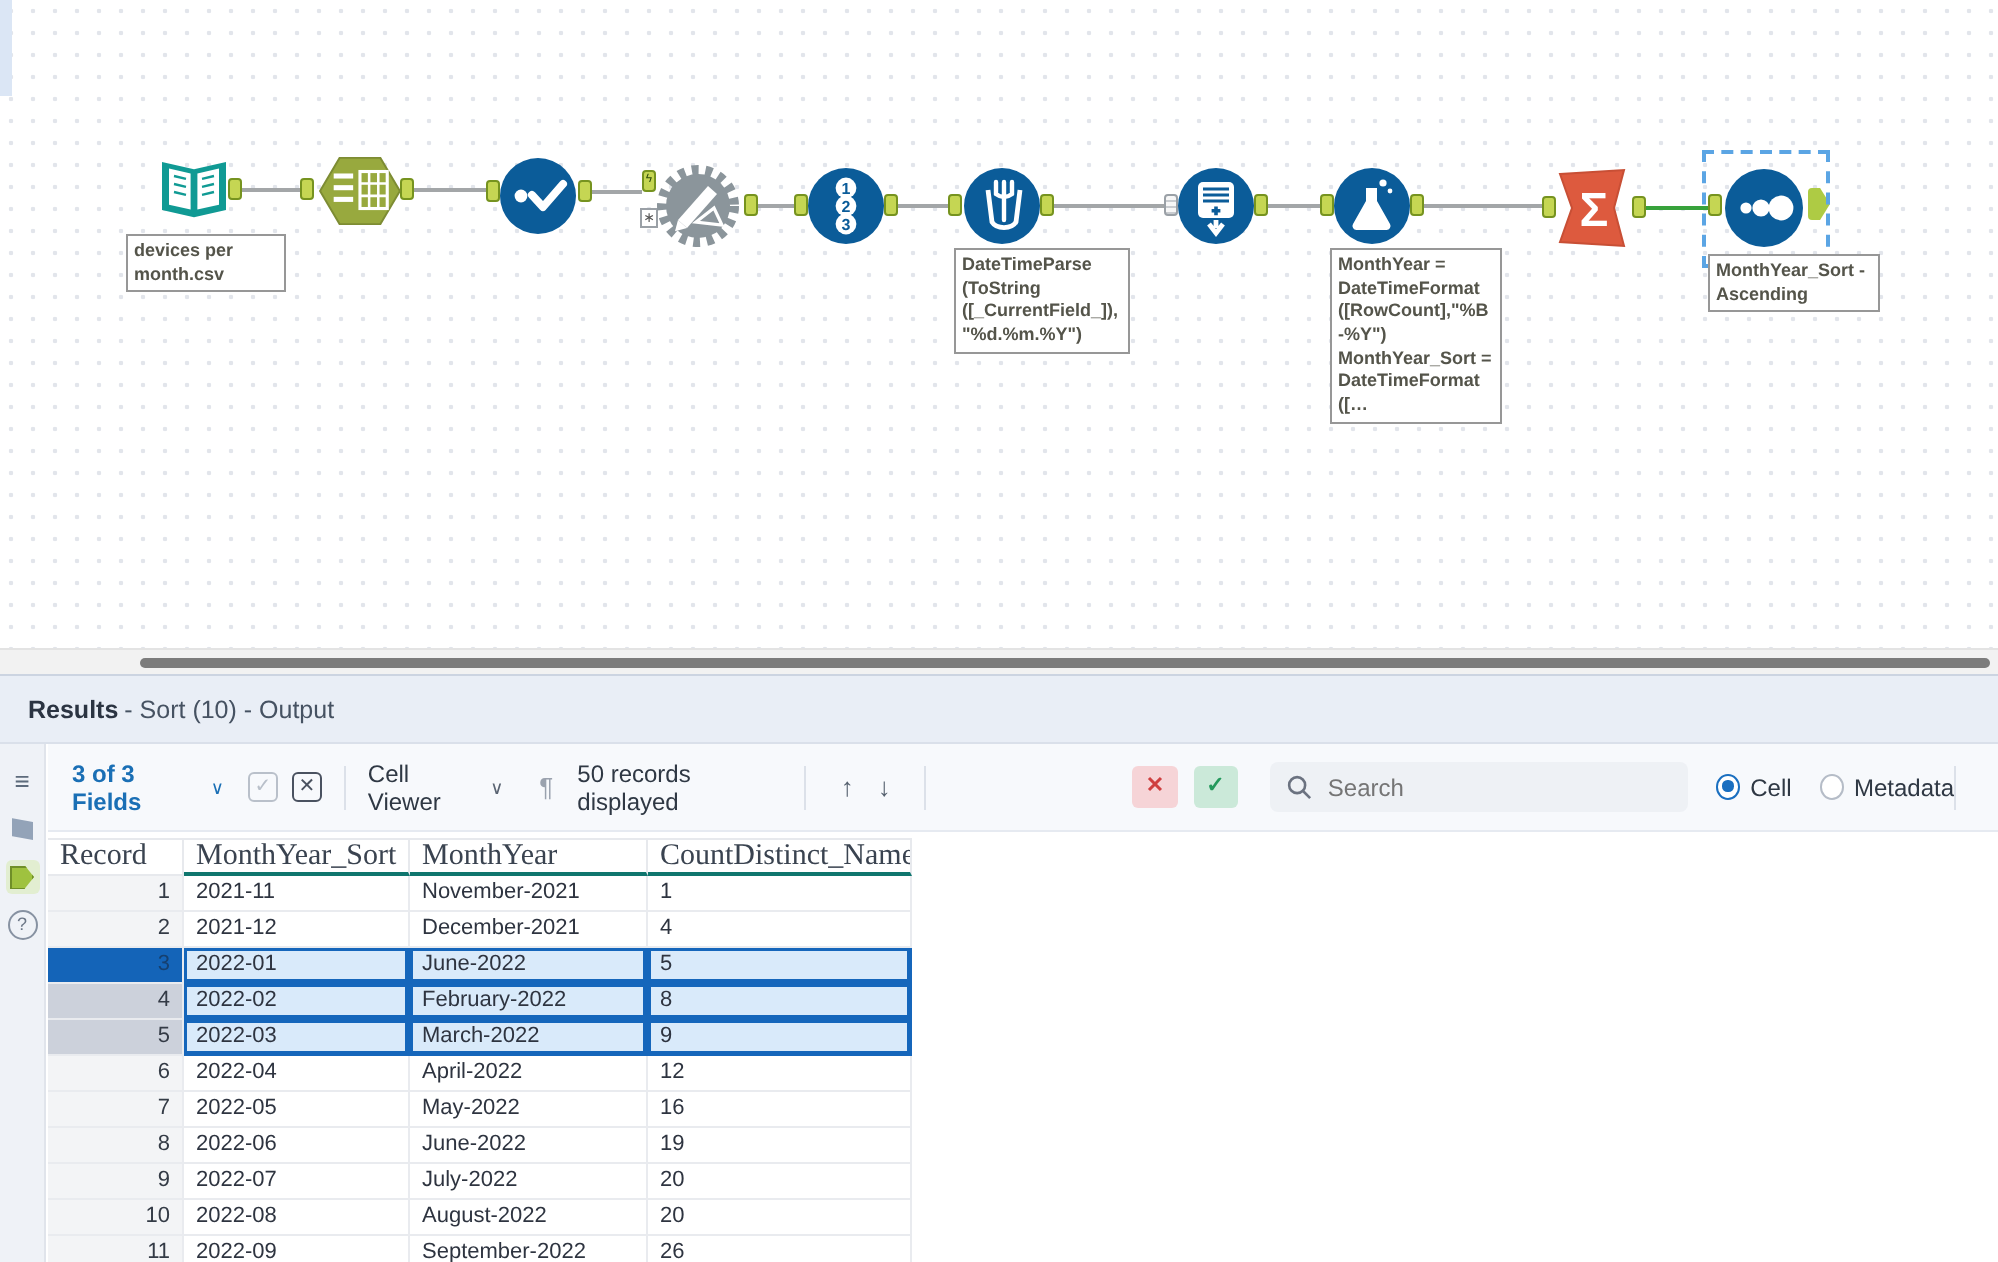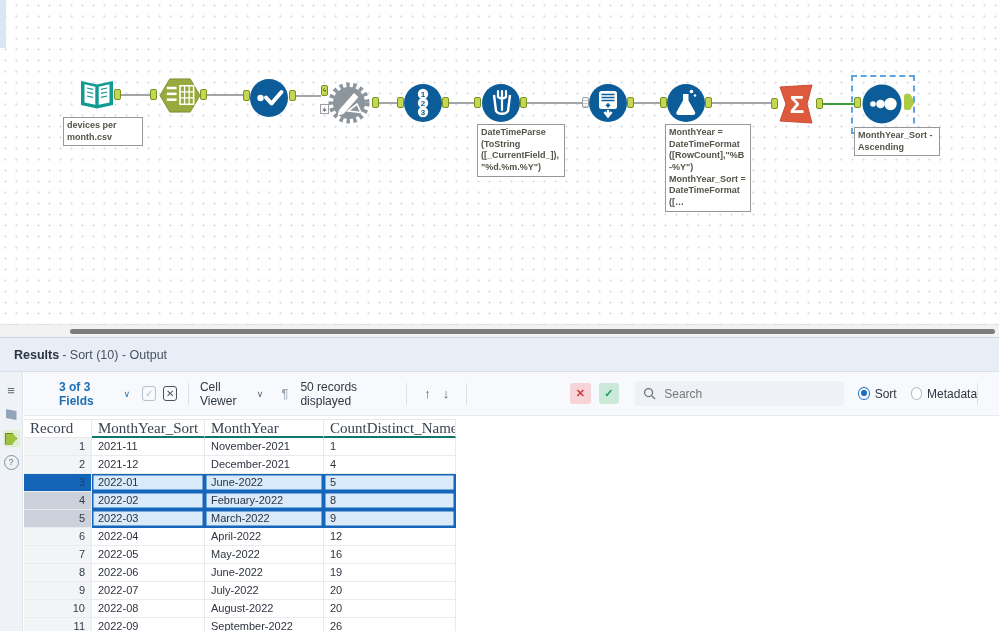--- a/index.html
+++ b/index.html
@@ -42,21 +42,21 @@
   .lstrip .ic{width:17px;height:17px;margin-bottom:7px;display:flex;align-items:center;justify-content:center;
               font-size:13px;color:#5d6b7c;cursor:pointer;}
   .shape-panel{width:11px;height:11px;background:#93a3b8;clip-path:polygon(0 0,100% 18%,100% 100%,0 82%);}
   .anchor-green-wrap{background:#e2eed1;border-radius:3px;width:19px;height:17px;display:flex;align-items:center;justify-content:center;}
   .anchor-green{width:12px;height:12px;background:#9fc23f;border:1px solid #6f8f28;box-sizing:border-box;
                 clip-path:polygon(0 0,60% 0,100% 50%,60% 100%,0 100%);}
   .help-c{width:13px;height:13px;border:1.3px solid #8792a2;border-radius:50%;font-size:9px;line-height:13px;
           text-align:center;color:#6b7686;}
 
   .toolbar{position:absolute;left:24px;right:0;top:0;height:44px;background:#f7f9fc;
-           border-bottom:1px solid #e6eaf1;display:flex;align-items:center;padding:0 10px 0 35px;box-sizing:border-box;
+           border-bottom:1px solid #e6eaf1;display:flex;align-items:center;padding:0 10px 0 12px;box-sizing:border-box;
            font-size:12px;color:#2f3844;}
   .tb-fields{color:#1a6fb5;font-weight:bold;cursor:pointer;}
   .chev{font-size:9px;color:#5a6472;margin:0 0 0 5px;cursor:pointer;}
   .tb-ic{margin-left:12px;width:16px;height:15px;border:1.5px solid #b9c0ca;border-radius:3px;
          font-size:10px;line-height:13px;text-align:center;color:#b9c0ca;cursor:pointer;box-sizing:border-box;}
   .tb-ic.dark{border-color:#4a5260;color:#4a5260;}
   .tbdiv{width:1px;height:22px;background:#dce1e9;margin:0 11px;}
   .pilcrow{color:#9aa2ae;font-size:13px;margin-right:12px;cursor:pointer;}
   .tb-arrow{font-size:13px;color:#55606e;margin:0 6px;cursor:pointer;}
   .btn-x{margin-left:92px;width:24px;height:21px;background:#f6d4d7;border-radius:3px;color:#cf4040;
@@ -284,21 +284,21 @@
         <span class="btn-x">✕</span>
         <span class="btn-ok">✓</span>
         <span class="search">
           <svg width="13" height="13" viewBox="0 0 14 14" style="margin-right:6px;">
             <circle cx="6" cy="6" r="4.3" fill="none" stroke="#6b7280" stroke-width="1.4"></circle>
             <path d="M9.3,9.3 L13,13" stroke="#6b7280" stroke-width="1.4"></path>
           </svg>
           <input type="text" placeholder="Search" style="">
         </span>
         <span class="radio sel" style="margin-left:14px;"></span>
-        <span class="rlabel">Sort</span>
+        <span class="rlabel">Cell</span>
         <span class="radio" style="margin-left:14px;"></span>
         <span class="rlabel">Metadata</span>
         <span class="tbdiv" style="margin-left:auto;"></span>
       </div>
 
       <div class="tablewrap">
         <div class="thead">
             <div class="hc">Record</div>
             <div class="hc green">MonthYear_Sort</div>
             <div class="hc green">MonthYear</div>

